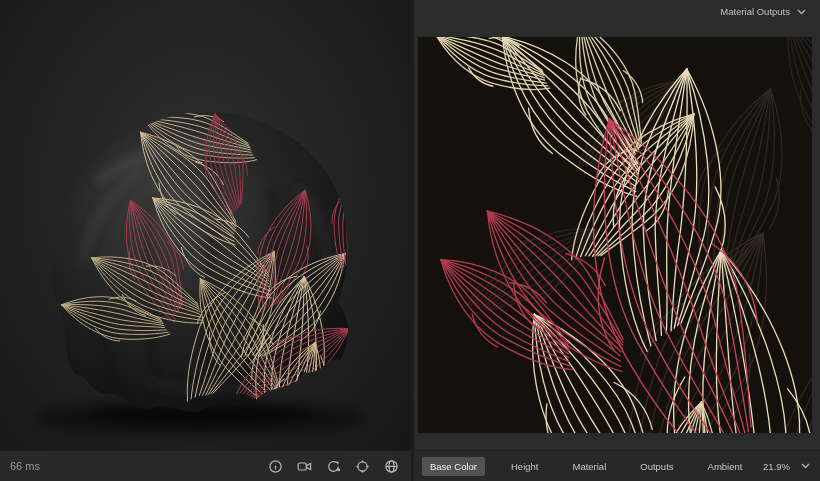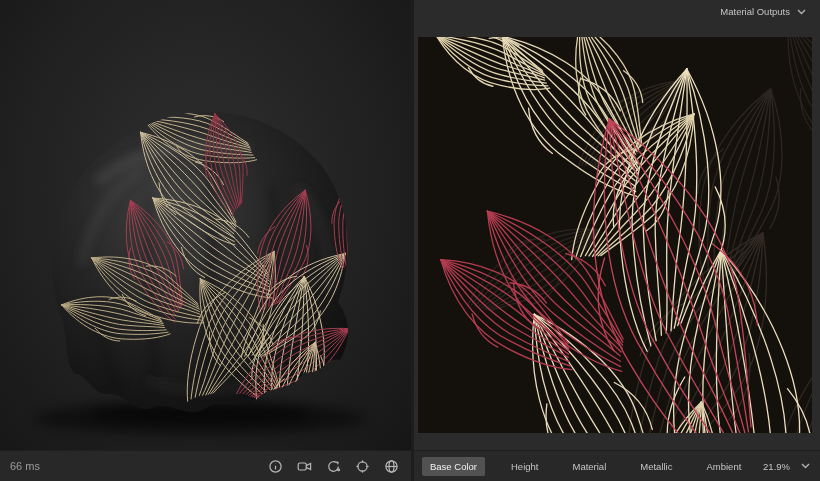--- a/index.html
+++ b/index.html
@@ -254,21 +254,21 @@
         </g>
       </svg>
     </div>
 
 
     <div class="channel-bar">
       <div class="tabs-wrap">
         <div class="channel-tab selected">Base Color</div>
         <div class="channel-tab">Height</div>
         <div class="channel-tab">Material</div>
-        <div class="channel-tab">Metallic</div>
+        <div class="channel-tab">Outputs</div>
         <div class="channel-tab">Ambient</div>
         <div class="channel-tab">Ambient Occlusion</div>
 
       </div>
       <div class="zoom-box">21.9%</div>
       <div class="zoom-chevron">
         <svg width="9" height="6" viewBox="0 0 9 6">
             <path d="M1 1 L4.5 4.5 L8 1"></path>
           </svg>
       </div>

